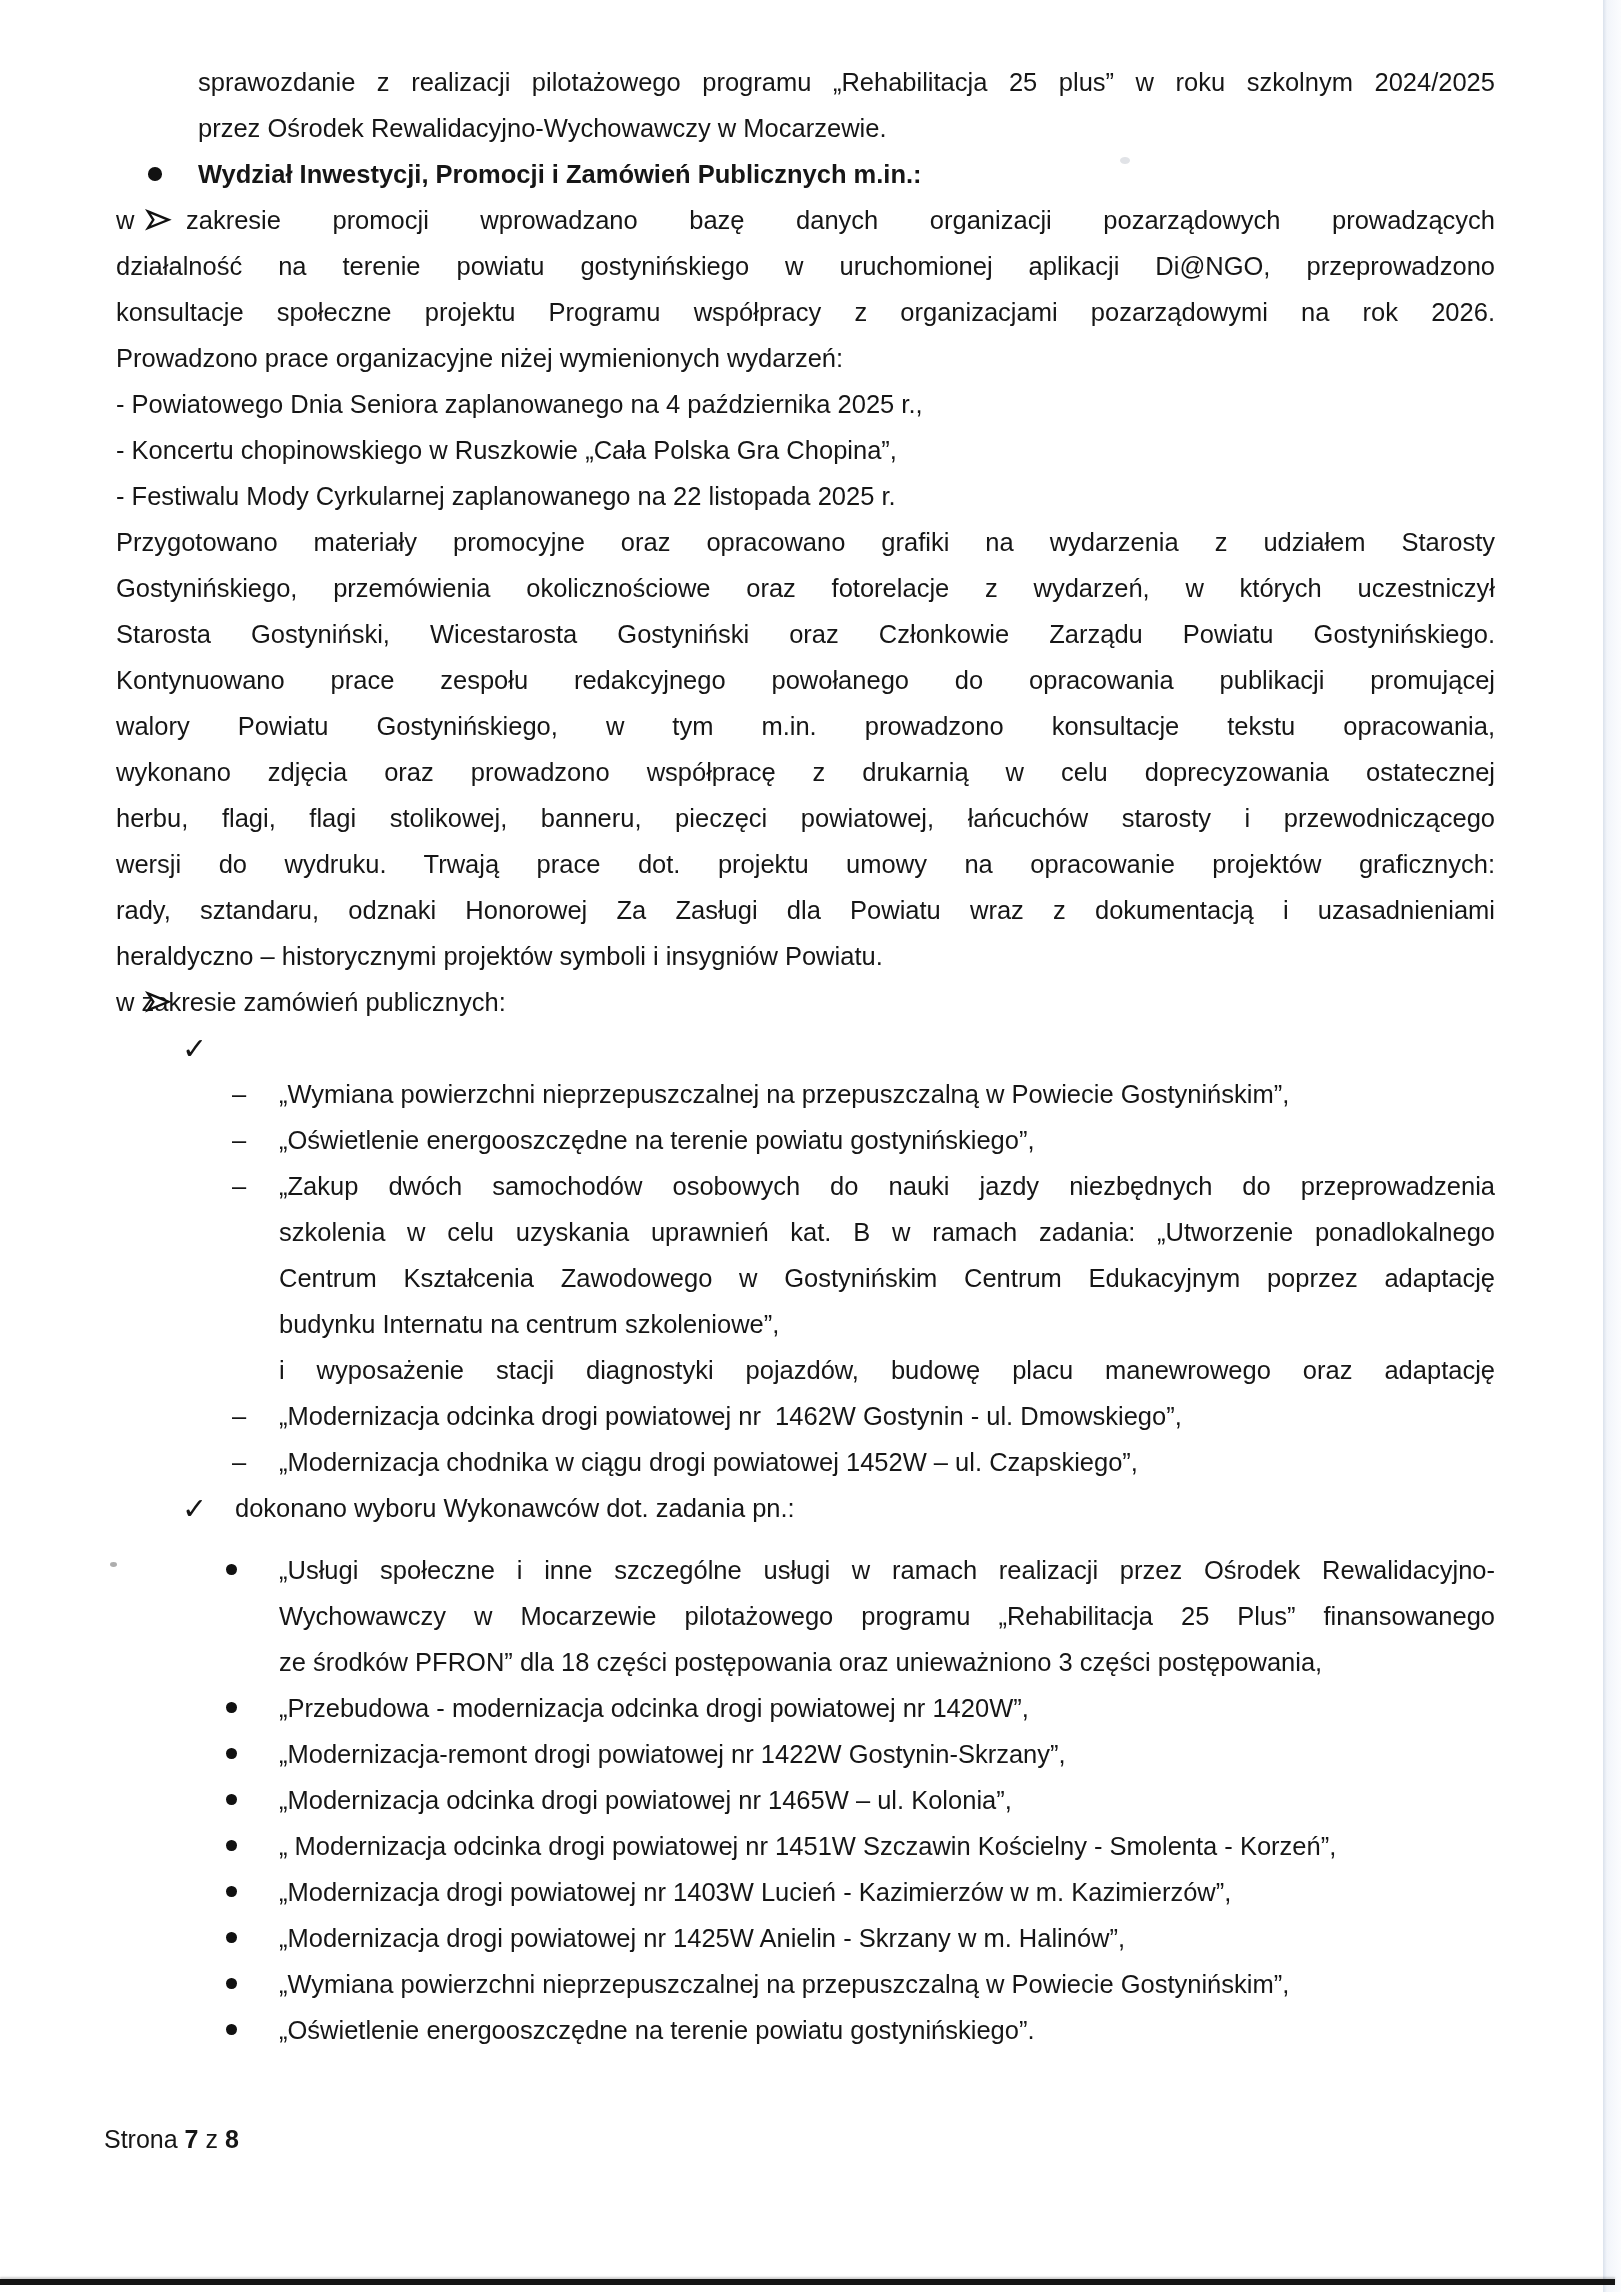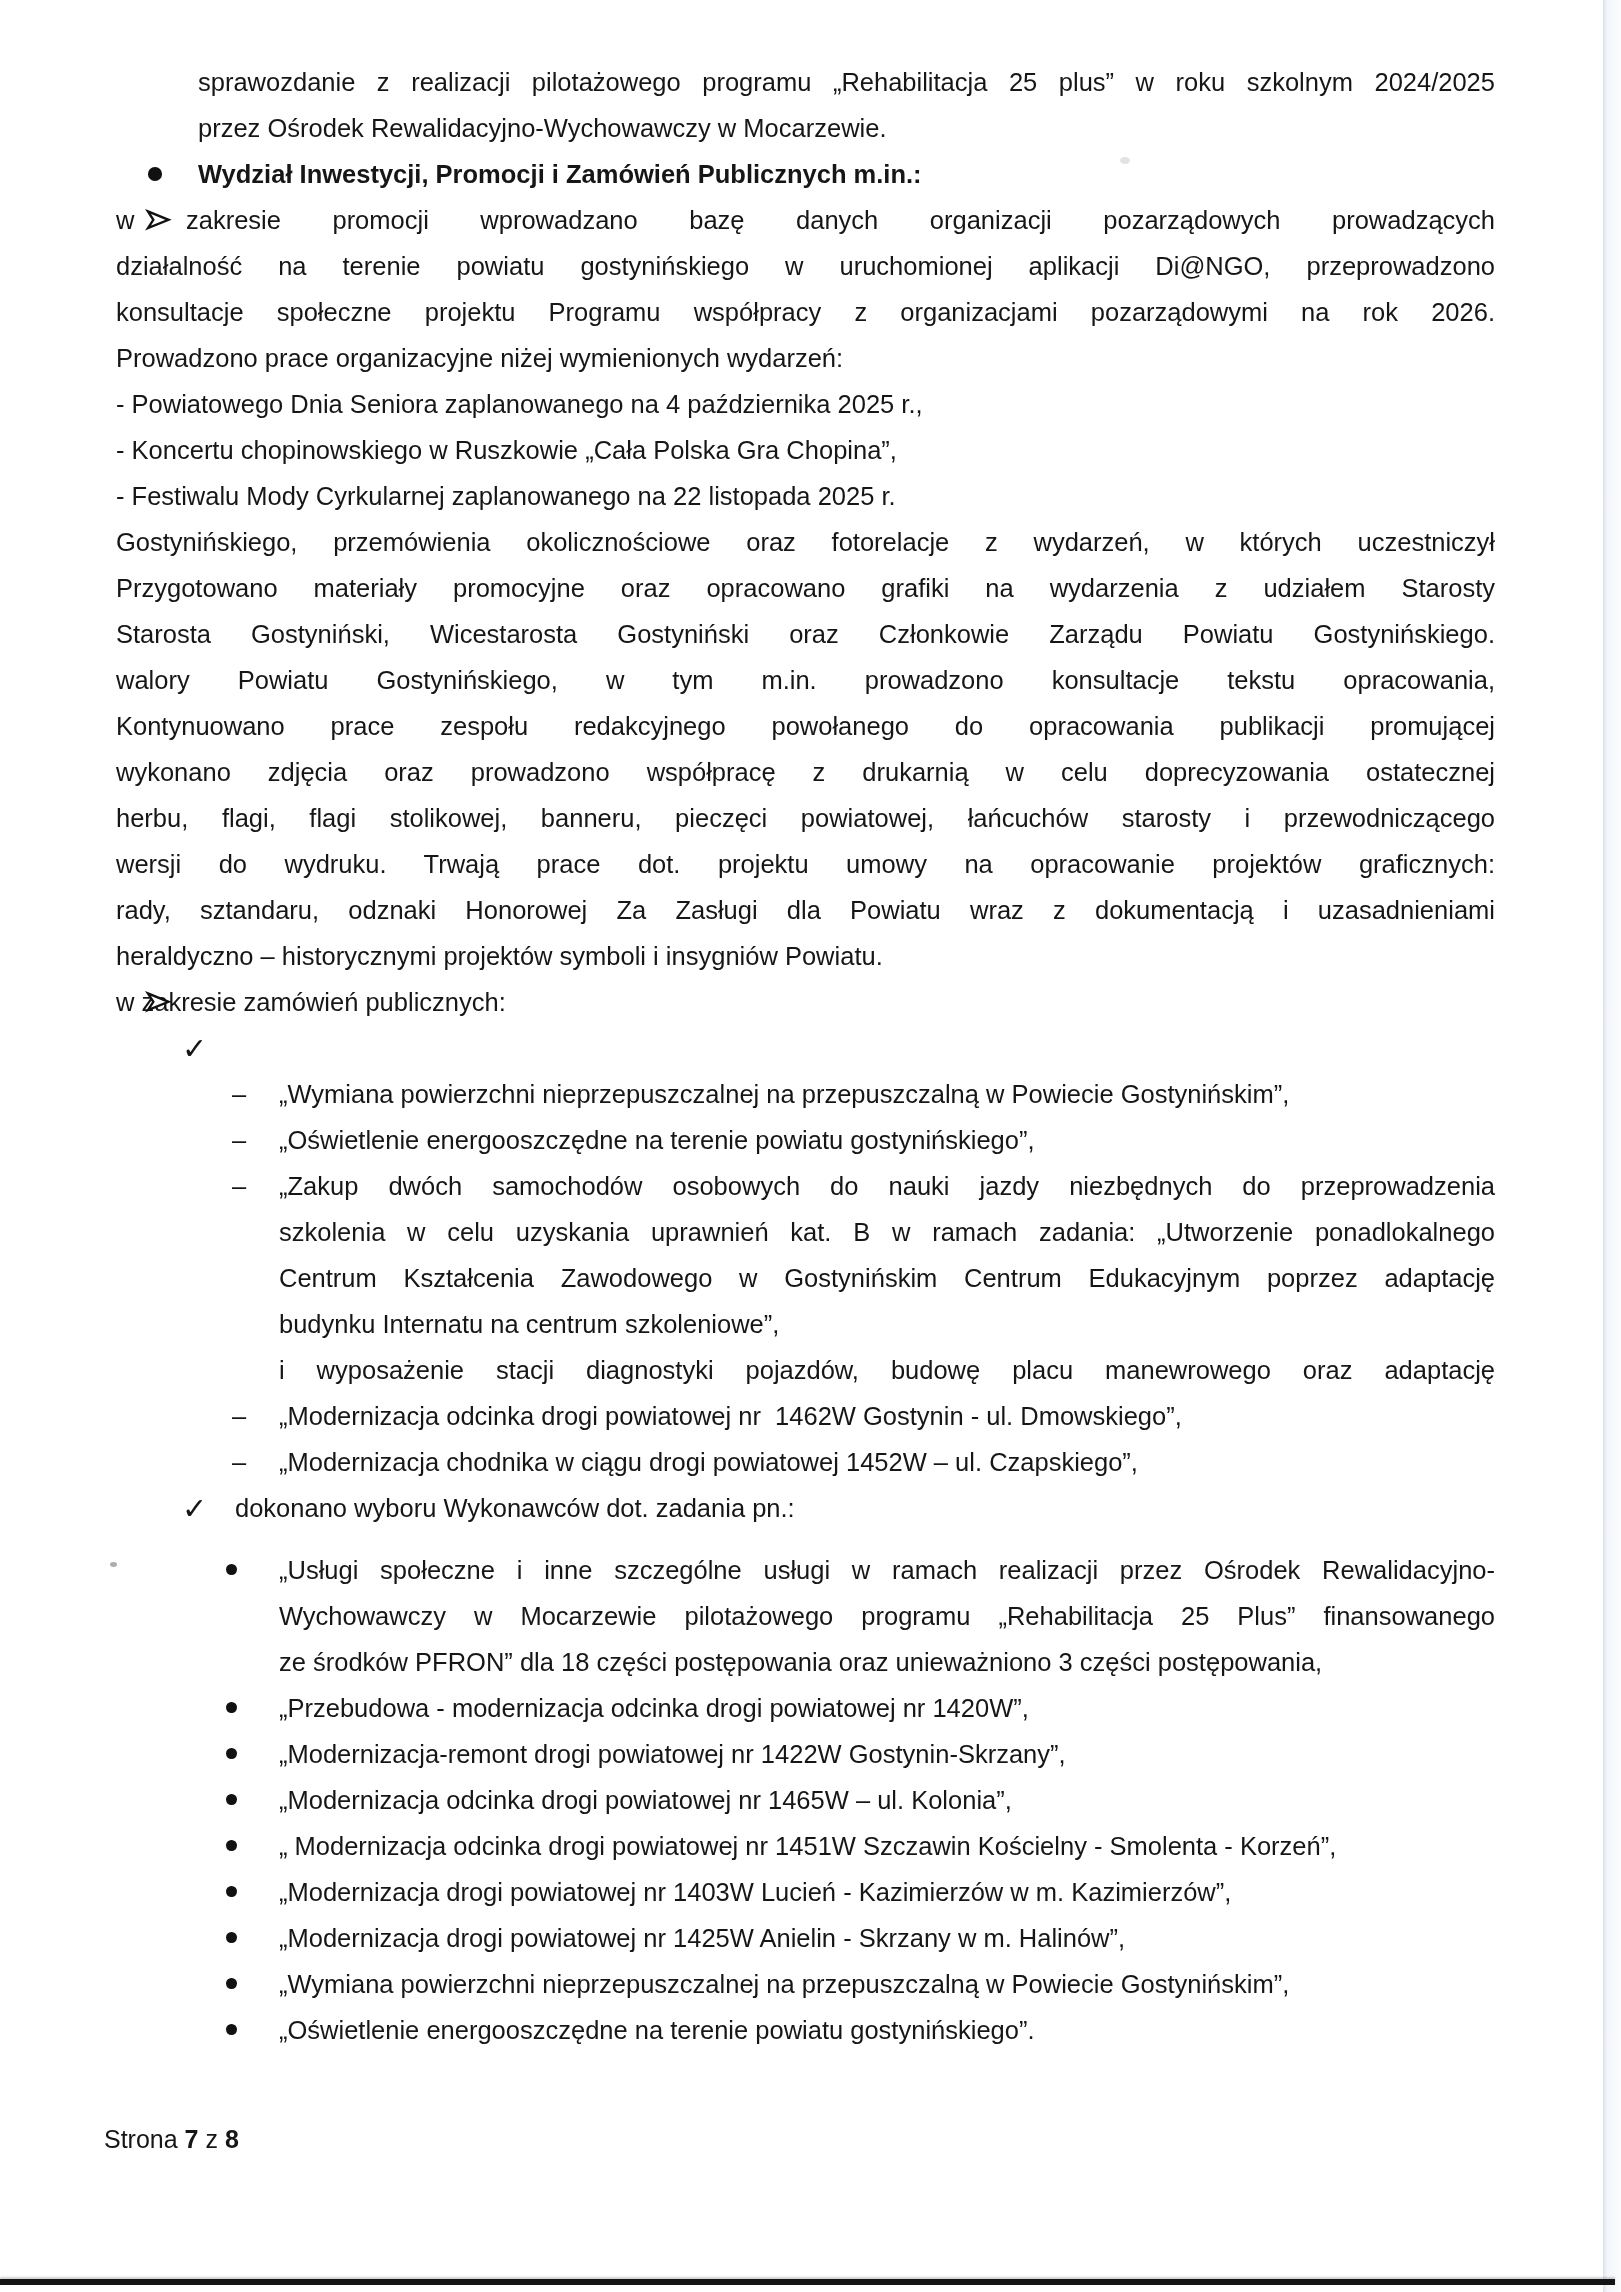--- a/index.html
+++ b/index.html
@@ -54,25 +54,25 @@
           <svg width="26.5" height="21.6" viewBox="0 0 27 22" aria-hidden="true">
             <path d="M3 2.5 L24 11 L3 19.5 L8.5 11 Z" fill="#ffffff" stroke="#111111" stroke-width="2.4" stroke-linejoin="miter"></path>
           </svg>
         </span><span>w zakresie promocji wprowadzano bazę danych organizacji pozarządowych prowadzących</span></div>
       <div class="line ind1 j"><span>działalność na terenie powiatu gostynińskiego w uruchomionej aplikacji Di@NGO, przeprowadzono</span></div>
       <div class="line ind1 j"><span>konsultacje społeczne projektu Programu współpracy z organizacjami pozarządowymi na rok 2026.</span></div>
       <div class="line ind1"><span>Prowadzono prace organizacyjne niżej wymienionych wydarzeń:</span></div>
       <div class="line ind1"><span>- Powiatowego Dnia Seniora zaplanowanego na 4 października 2025 r.,</span></div>
       <div class="line ind1"><span>- Koncertu chopinowskiego w Ruszkowie „Cała Polska Gra Chopina”,</span></div>
       <div class="line ind1"><span>- Festiwalu Mody Cyrkularnej zaplanowanego na 22 listopada 2025 r.</span></div>
+      <div class="line ind1 j"><span>Przygotowano materiały promocyjne oraz opracowano grafiki na wydarzenia z udziałem Starosty</span></div>
       <div class="line ind1 j"><span>Gostynińskiego, przemówienia okolicznościowe oraz fotorelacje z wydarzeń, w których uczestniczył</span></div>
-      <div class="line ind1 j"><span>Przygotowano materiały promocyjne oraz opracowano grafiki na wydarzenia z udziałem Starosty</span></div>
       <div class="line ind1 j"><span>Starosta Gostyniński, Wicestarosta Gostyniński oraz Członkowie Zarządu Powiatu Gostynińskiego.</span></div>
+      <div class="line ind1 j"><span>Kontynuowano prace zespołu redakcyjnego powołanego do opracowania publikacji promującej</span></div>
       <div class="line ind1 j"><span>walory Powiatu Gostynińskiego, w tym m.in. prowadzono konsultacje tekstu opracowania,</span></div>
-      <div class="line ind1 j"><span>Kontynuowano prace zespołu redakcyjnego powołanego do opracowania publikacji promującej</span></div>
       <div class="line ind1 j"><span>wykonano zdjęcia oraz prowadzono współpracę z drukarnią w celu doprecyzowania ostatecznej</span></div>
       <div class="line ind1 j"><span>herbu, flagi, flagi stolikowej, banneru, pieczęci powiatowej, łańcuchów starosty i przewodniczącego</span></div>
       <div class="line ind1 j"><span>wersji do wydruku. Trwają prace dot. projektu umowy na opracowanie projektów graficznych:</span></div>
       <div class="line ind1 j"><span>rady, sztandaru, odznaki Honorowej Za Zasługi dla Powiatu wraz z dokumentacją i uzasadnieniami</span></div>
       <div class="line ind1"><span>heraldyczno – historycznymi projektów symboli i insygniów Powiatu.</span></div>
       <div class="line ind1"><span class="mk mk-arrow"><svg width="26.5" height="21.6" viewBox="0 0 27 22" aria-hidden="true">
             <path d="M3 2.5 L24 11 L3 19.5 L8.5 11 Z" fill="#ffffff" stroke="#111111" stroke-width="2.4" stroke-linejoin="miter"></path>
           </svg></span><span>w zakresie zamówień publicznych:</span></div>
       <div class="line ind2"><span class="mk mk-check">✓</span></div>
       <div class="line ind3"><span class="mk mk-dash">–</span><span>„Wymiana powierzchni nieprzepuszczalnej na przepuszczalną w Powiecie Gostynińskim”,</span></div>

